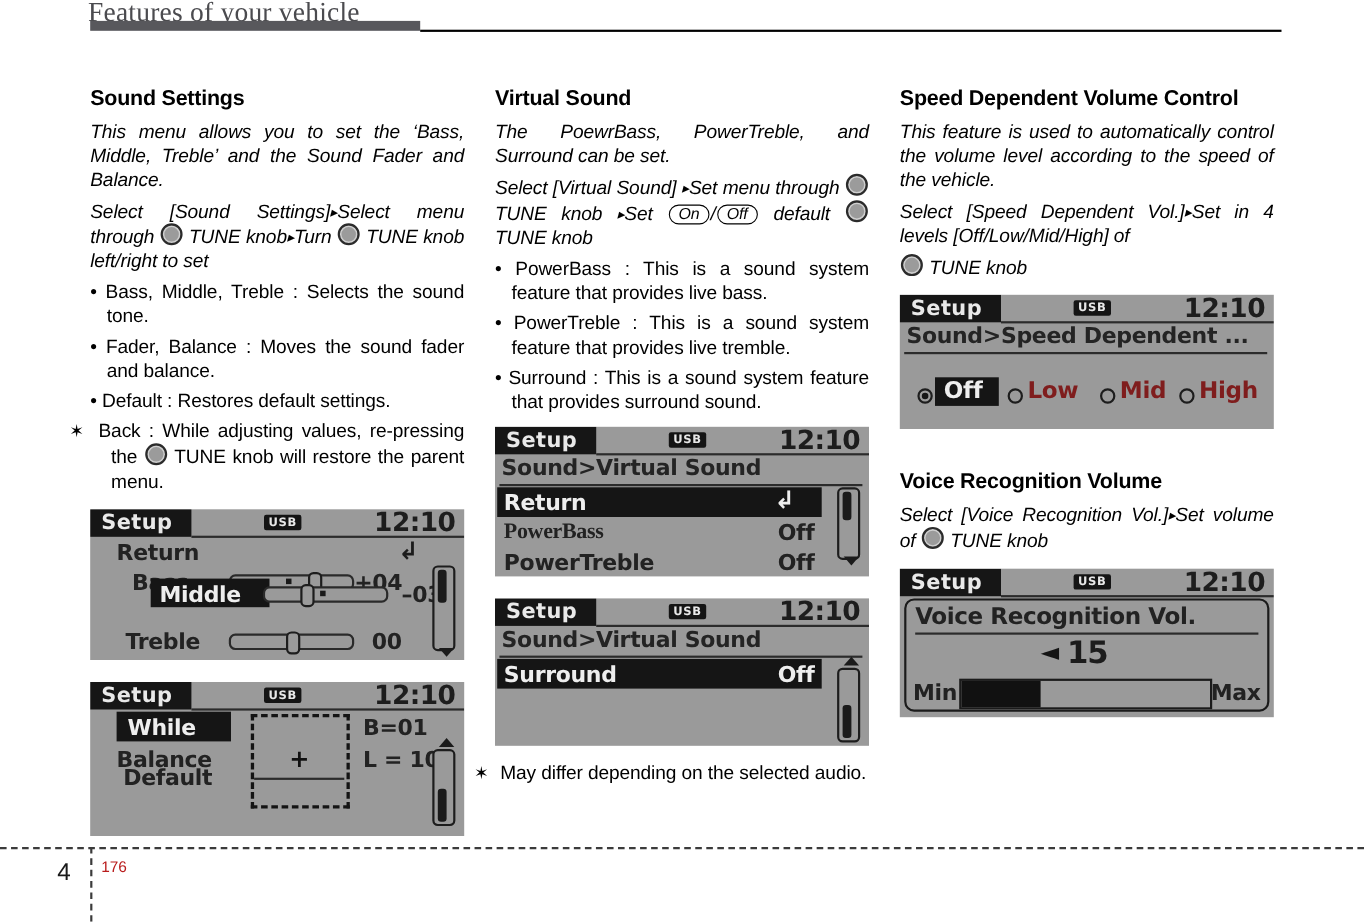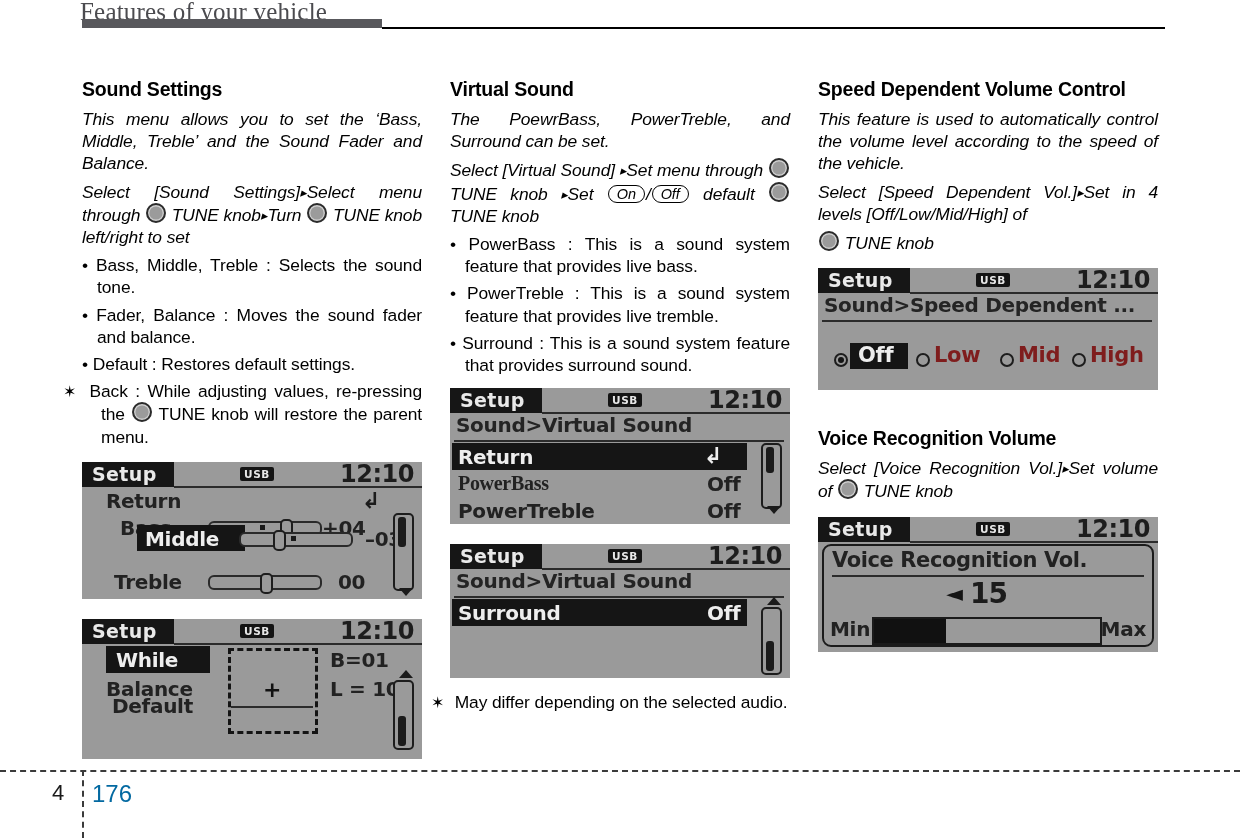--- a/index.html
+++ b/index.html
@@ -133,21 +133,21 @@
   .vrval{position:absolute;left:152px;top:60px;font-size:28px;font-weight:bold;color:#1c1c1c;letter-spacing:-1px;}
   .vrmin{position:absolute;left:12px;top:100px;font-size:20px;font-weight:bold;color:#222;letter-spacing:-.3px;}
   .vrmax{position:absolute;right:12px;top:100px;font-size:20px;font-weight:bold;color:#222;letter-spacing:-.3px;}
   .vrtrack{position:absolute;left:54px;right:56px;top:100px;height:24px;border:2px solid #1b1b1b;background:#9a9a9a;}
   .vrfill{position:absolute;left:0;top:0;bottom:0;background:#111;}
   
   .footer{position:absolute;left:0;top:770px;width:1240px;height:68px;}
   .footer .hdash{position:absolute;left:0;top:0;width:1240px;border-top:2px dashed #3b3b3b;}
   .footer .vdash{position:absolute;left:82px;top:0;height:68px;border-left:2px dashed #3b3b3b;}
   .footer .chap{position:absolute;left:52px;top:10px;font-size:22px;color:#1a1a1a;}
-  .footer .pno{position:absolute;left:92px;top:10px;font-size:24px;color:#0369a1;}
+  .footer .pno{position:absolute;left:92px;top:10px;font-size:14px;color:#b91c1c;}
 </style>
 </head>
 <body>
 
 <div class="page-header">
   <div class="title">Features of your vehicle</div>
   <div class="bar"></div>
   <div class="rule"></div>
 </div>
 

